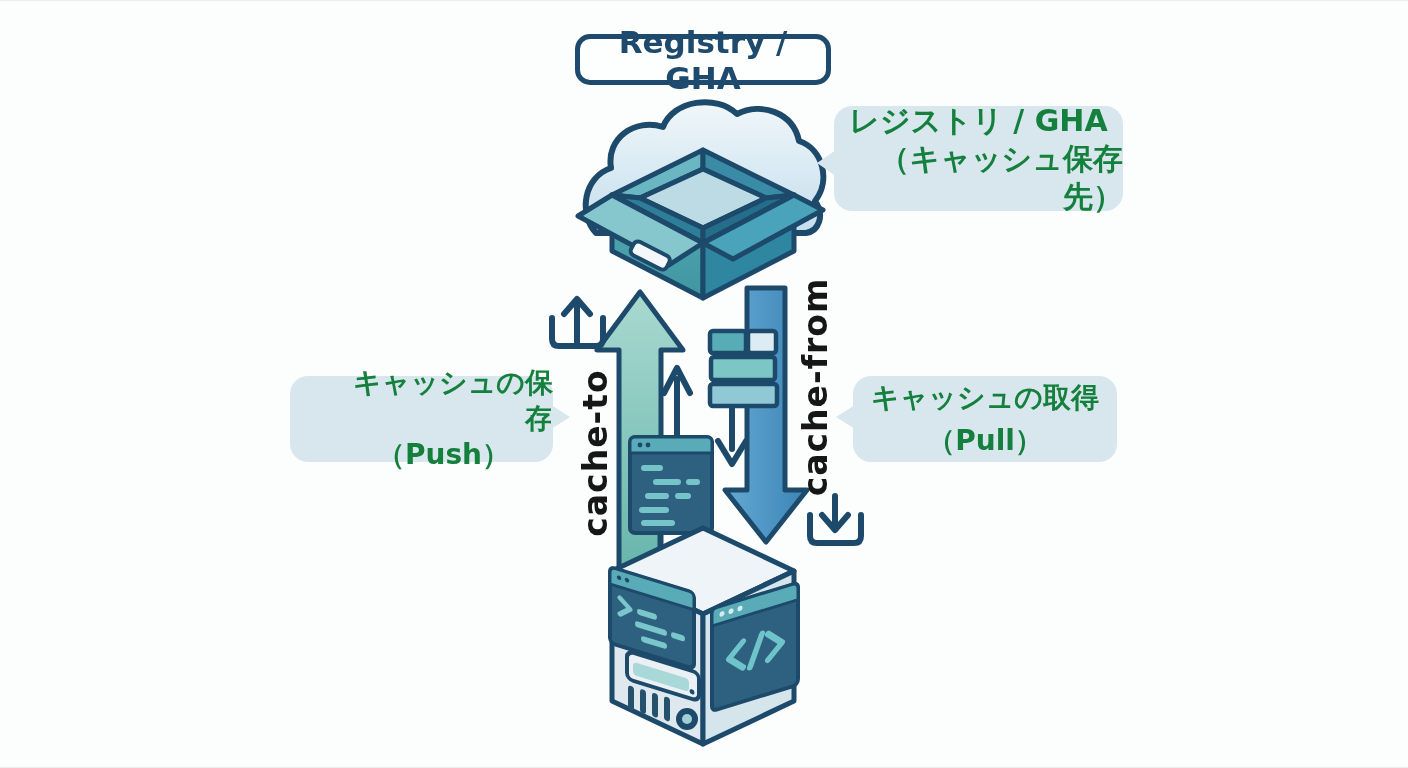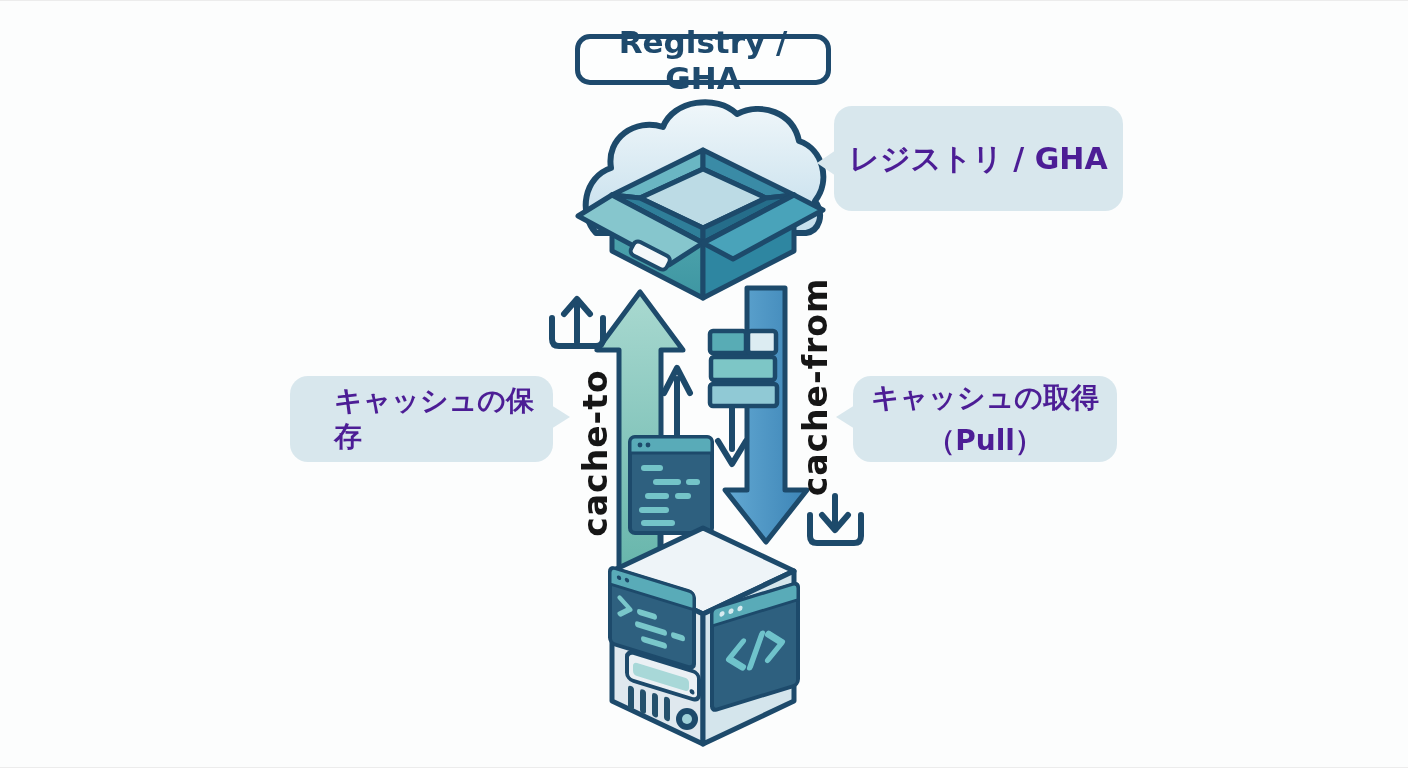--- a/index.html
+++ b/index.html
@@ -25,21 +25,21 @@
 
   #title-badge{left:575px; top:33px; width:256px; height:51px;}
   #title-badge .l1{font-size:31px; color:#1e4a6d;}
 
   #runner-badge{left:820px; top:599px; width:198px; height:90px; border-color:#1c3f60;}
 
   
   .bubble{
     box-sizing:border-box; background:#d8e7ed; border-radius:18px;
     display:flex; flex-direction:column; align-items:center; justify-content:center;
-    text-align:left; color:#4c1d95; font-weight:bold;
+    text-align:right; color:#15803d; font-weight:bold;
   }
   .bubble .ln{line-height:38px;}
   .tail{position:absolute; width:0; height:0;}
 
   #registry-bubble{left:834px; top:105px; width:289px; height:105px; font-size:30px;}
   #registry-bubble .tail{left:-17px; top:44px;
     border-top:13px solid transparent; border-bottom:13px solid transparent;
     border-right:19px solid #d8e7ed;}
 
   #push-bubble{left:290px; top:375px; width:263px; height:86px; font-size:28px;padding-left:44px;}
@@ -224,25 +224,27 @@
     </g>
   </svg>
 
   <div id="title-badge" class="abs badge">
     <div class="l1">Registry / GHA</div>
   </div>
 
   <div id="registry-bubble" class="abs bubble">
     <span class="tail"></span>
     <div class="ln">レジストリ / GHA</div>
+    <div class="ln">（キャッシュ保存先）</div>
   </div>
 
   <div id="push-bubble" class="abs bubble">
     <span class="tail"></span>
     <div class="ln">キャッシュの保存</div>
+    <div class="ln">（Push）</div>
   </div>
 
   <div id="pull-bubble" class="abs bubble">
     <span class="tail"></span>
     <div class="ln">キャッシュの取得</div>
     <div class="ln">（Pull）</div>
   </div>
 
 
   <div id="cache-to-label" class="abs vlabel">cache-to</div>

